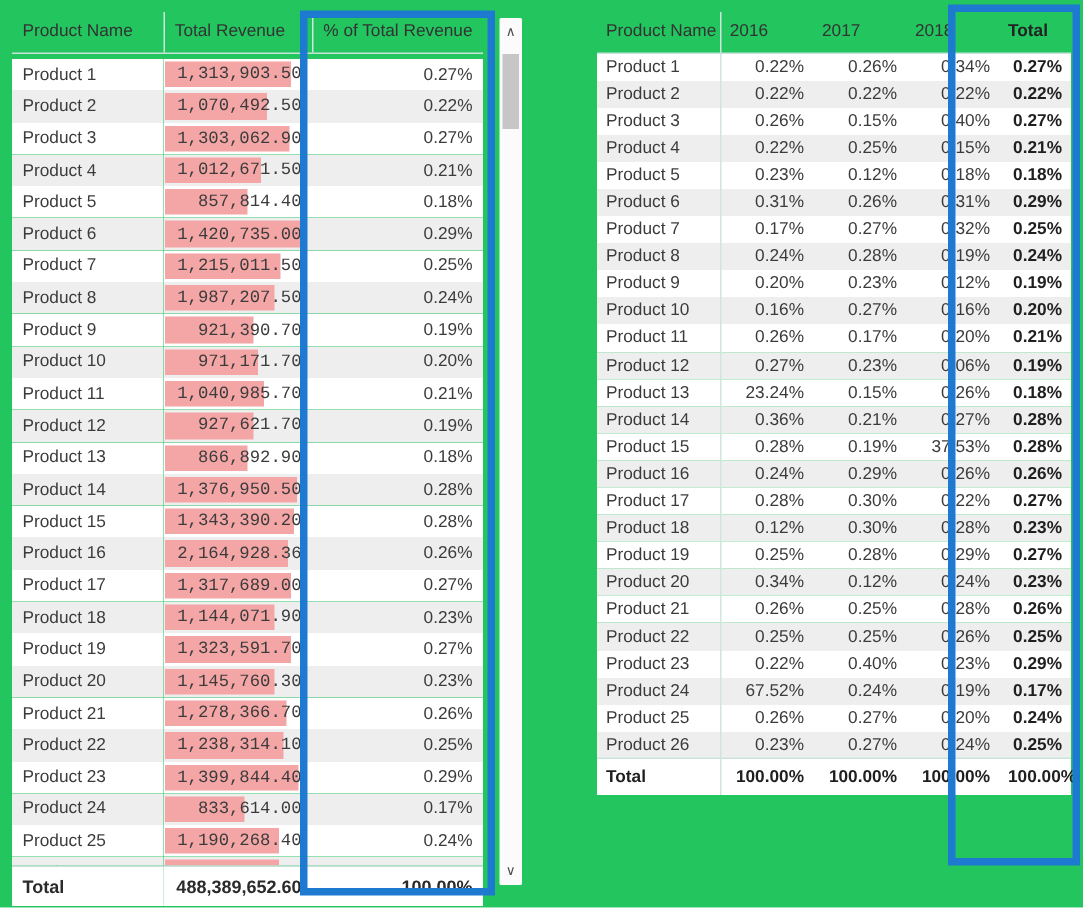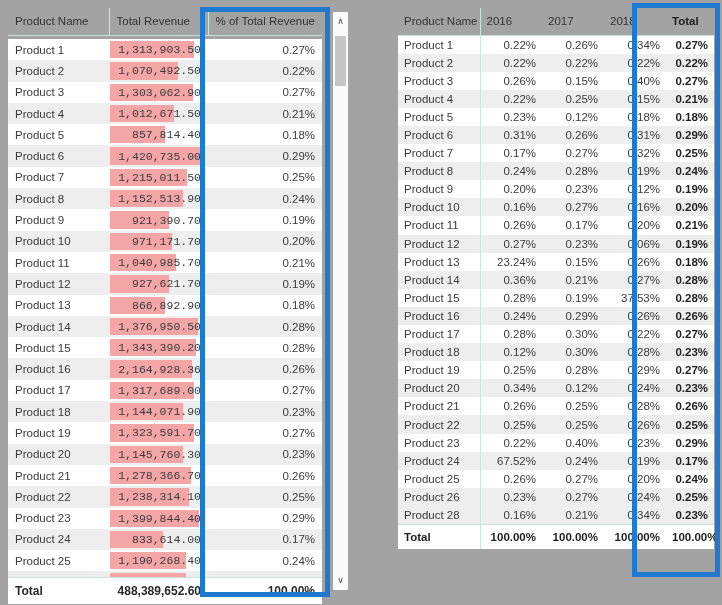--- a/index.html
+++ b/index.html
@@ -3,21 +3,21 @@
 <meta charset="utf-8">
 <style>
   * { box-sizing: border-box; }
   html, body {
     margin: 0; padding: 0;
     width: 722px; height: 605px;
     background: #ffffff;
     font-family: "Liberation Sans", sans-serif;
     -webkit-font-smoothing: antialiased;
   }
-  #root { position: relative; width: 722px; height: 605px; overflow: hidden; background:#a3a3a3; }
+  #root { position: relative; width: 722px; height: 605px; overflow: hidden; background:#22c55e; }
 
   
   #left-table {
     position: absolute;
     left: 8px; top: 8px;
     width: 314px; height: 589px;
   }
   #left-table .tbl { width: 100%; border-collapse: collapse; table-layout: fixed; }
 
   .hdr-cell {
@@ -231,21 +231,21 @@
               <td class="body-cell bar-cell">
                 <div class="bar" style="width: 77.3667px;"></div>
                 <span class="bar-txt">1,215,011.50</span>
               </td>
               <td class="body-cell num">0.25%</td>
             </tr>
             <tr class="row-alt">
               <td class="body-cell">Product 8</td>
               <td class="body-cell bar-cell">
                 <div class="bar" style="width: 73.3871px;"></div>
-                <span class="bar-txt">1,152,513.90</span>
+                <span class="bar-txt">1,987,207.50</span>
               </td>
               <td class="body-cell num">0.24%</td>
             </tr>
             <tr class="row-norm">
               <td class="body-cell">Product 9</td>
               <td class="body-cell bar-cell">
                 <div class="bar" style="width: 58.6702px;"></div>
                 <span class="bar-txt">921,390.70</span>
               </td>
               <td class="body-cell num">0.19%</td>
@@ -609,27 +609,20 @@
             <td class="r-cell num">0.20%</td>
             <td class="r-cell num bold">0.24%</td>
           </tr>
           <tr style="background: rgb(238, 238, 238);">
             <td class="r-cell r-namesep">Product 26</td>
             <td class="r-cell num">0.23%</td>
             <td class="r-cell num">0.27%</td>
             <td class="r-cell num">0.24%</td>
             <td class="r-cell num bold">0.25%</td>
           </tr>
-          <tr style="background: rgb(238, 238, 238);">
-            <td class="r-cell r-namesep">Product 28</td>
-            <td class="r-cell num">0.16%</td>
-            <td class="r-cell num">0.21%</td>
-            <td class="r-cell num">0.34%</td>
-            <td class="r-cell num bold">0.23%</td>
-          </tr>
         </tbody>
       <tfoot>
         <tr>
           <td class="r-total r-namesep">Total</td>
           <td class="r-total num">100.00%</td>
           <td class="r-total num">100.00%</td>
           <td class="r-total num">100.00%</td>
           <td class="r-total num">100.00%</td>
         </tr>
       </tfoot>

